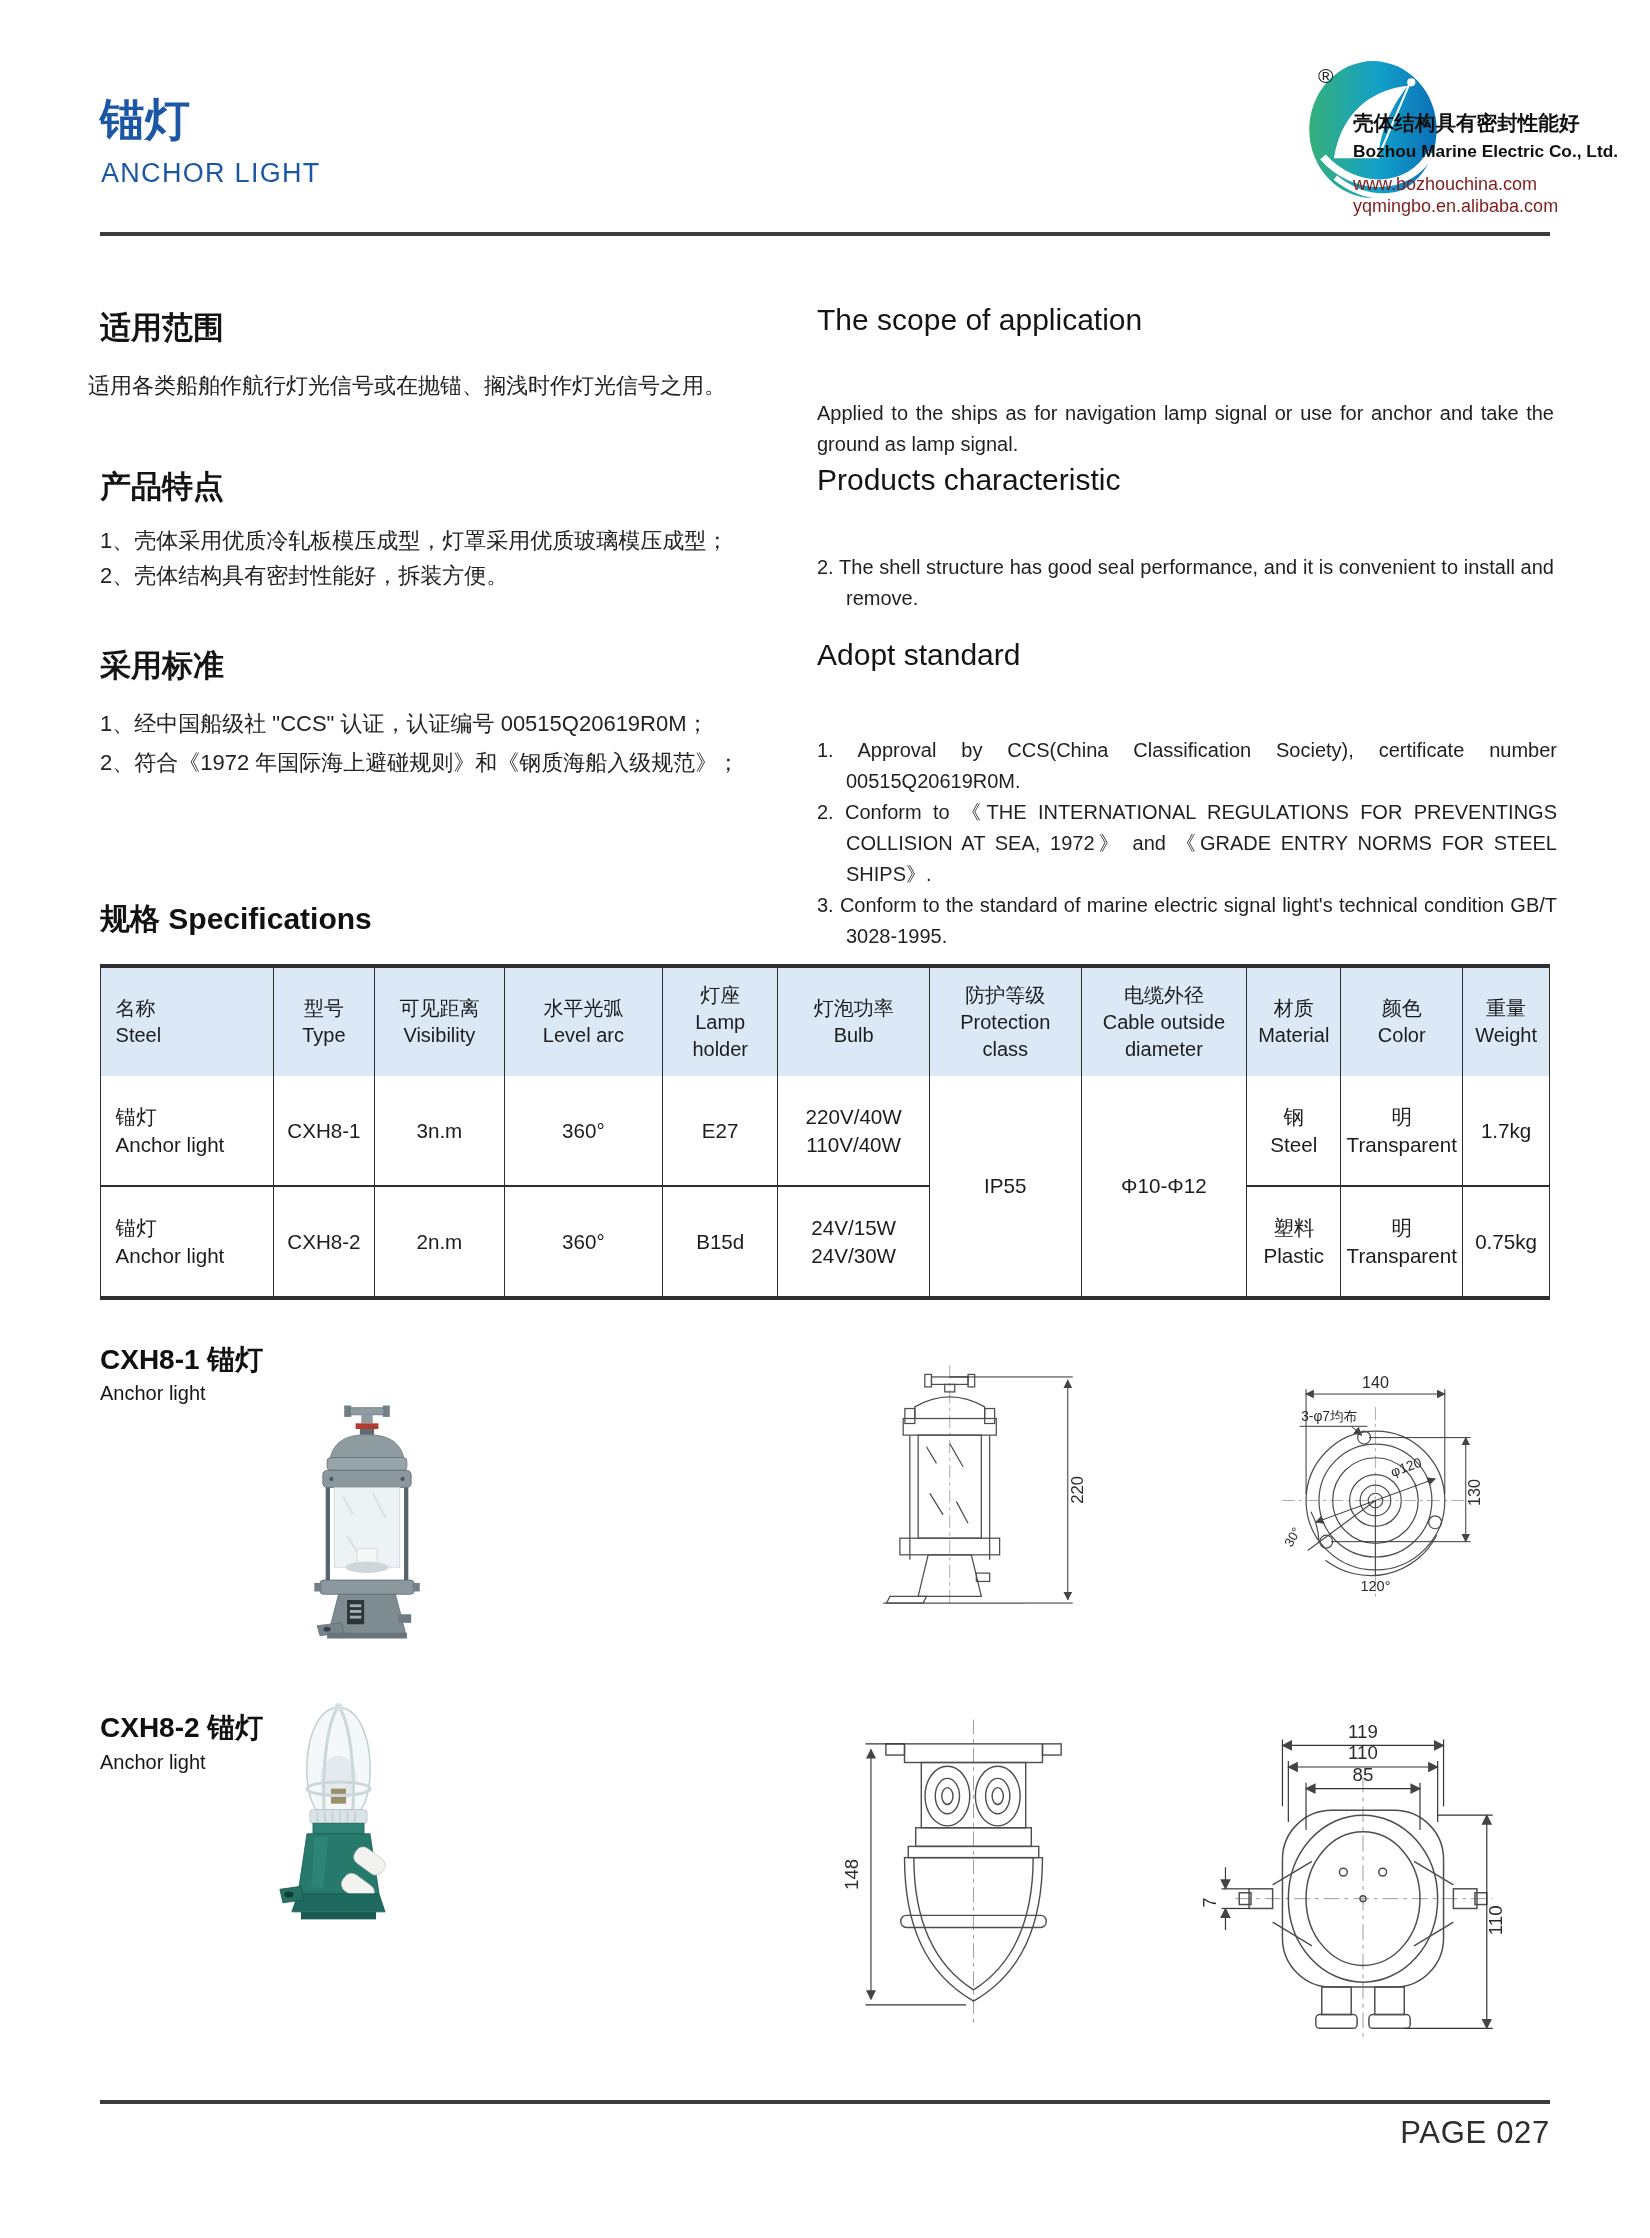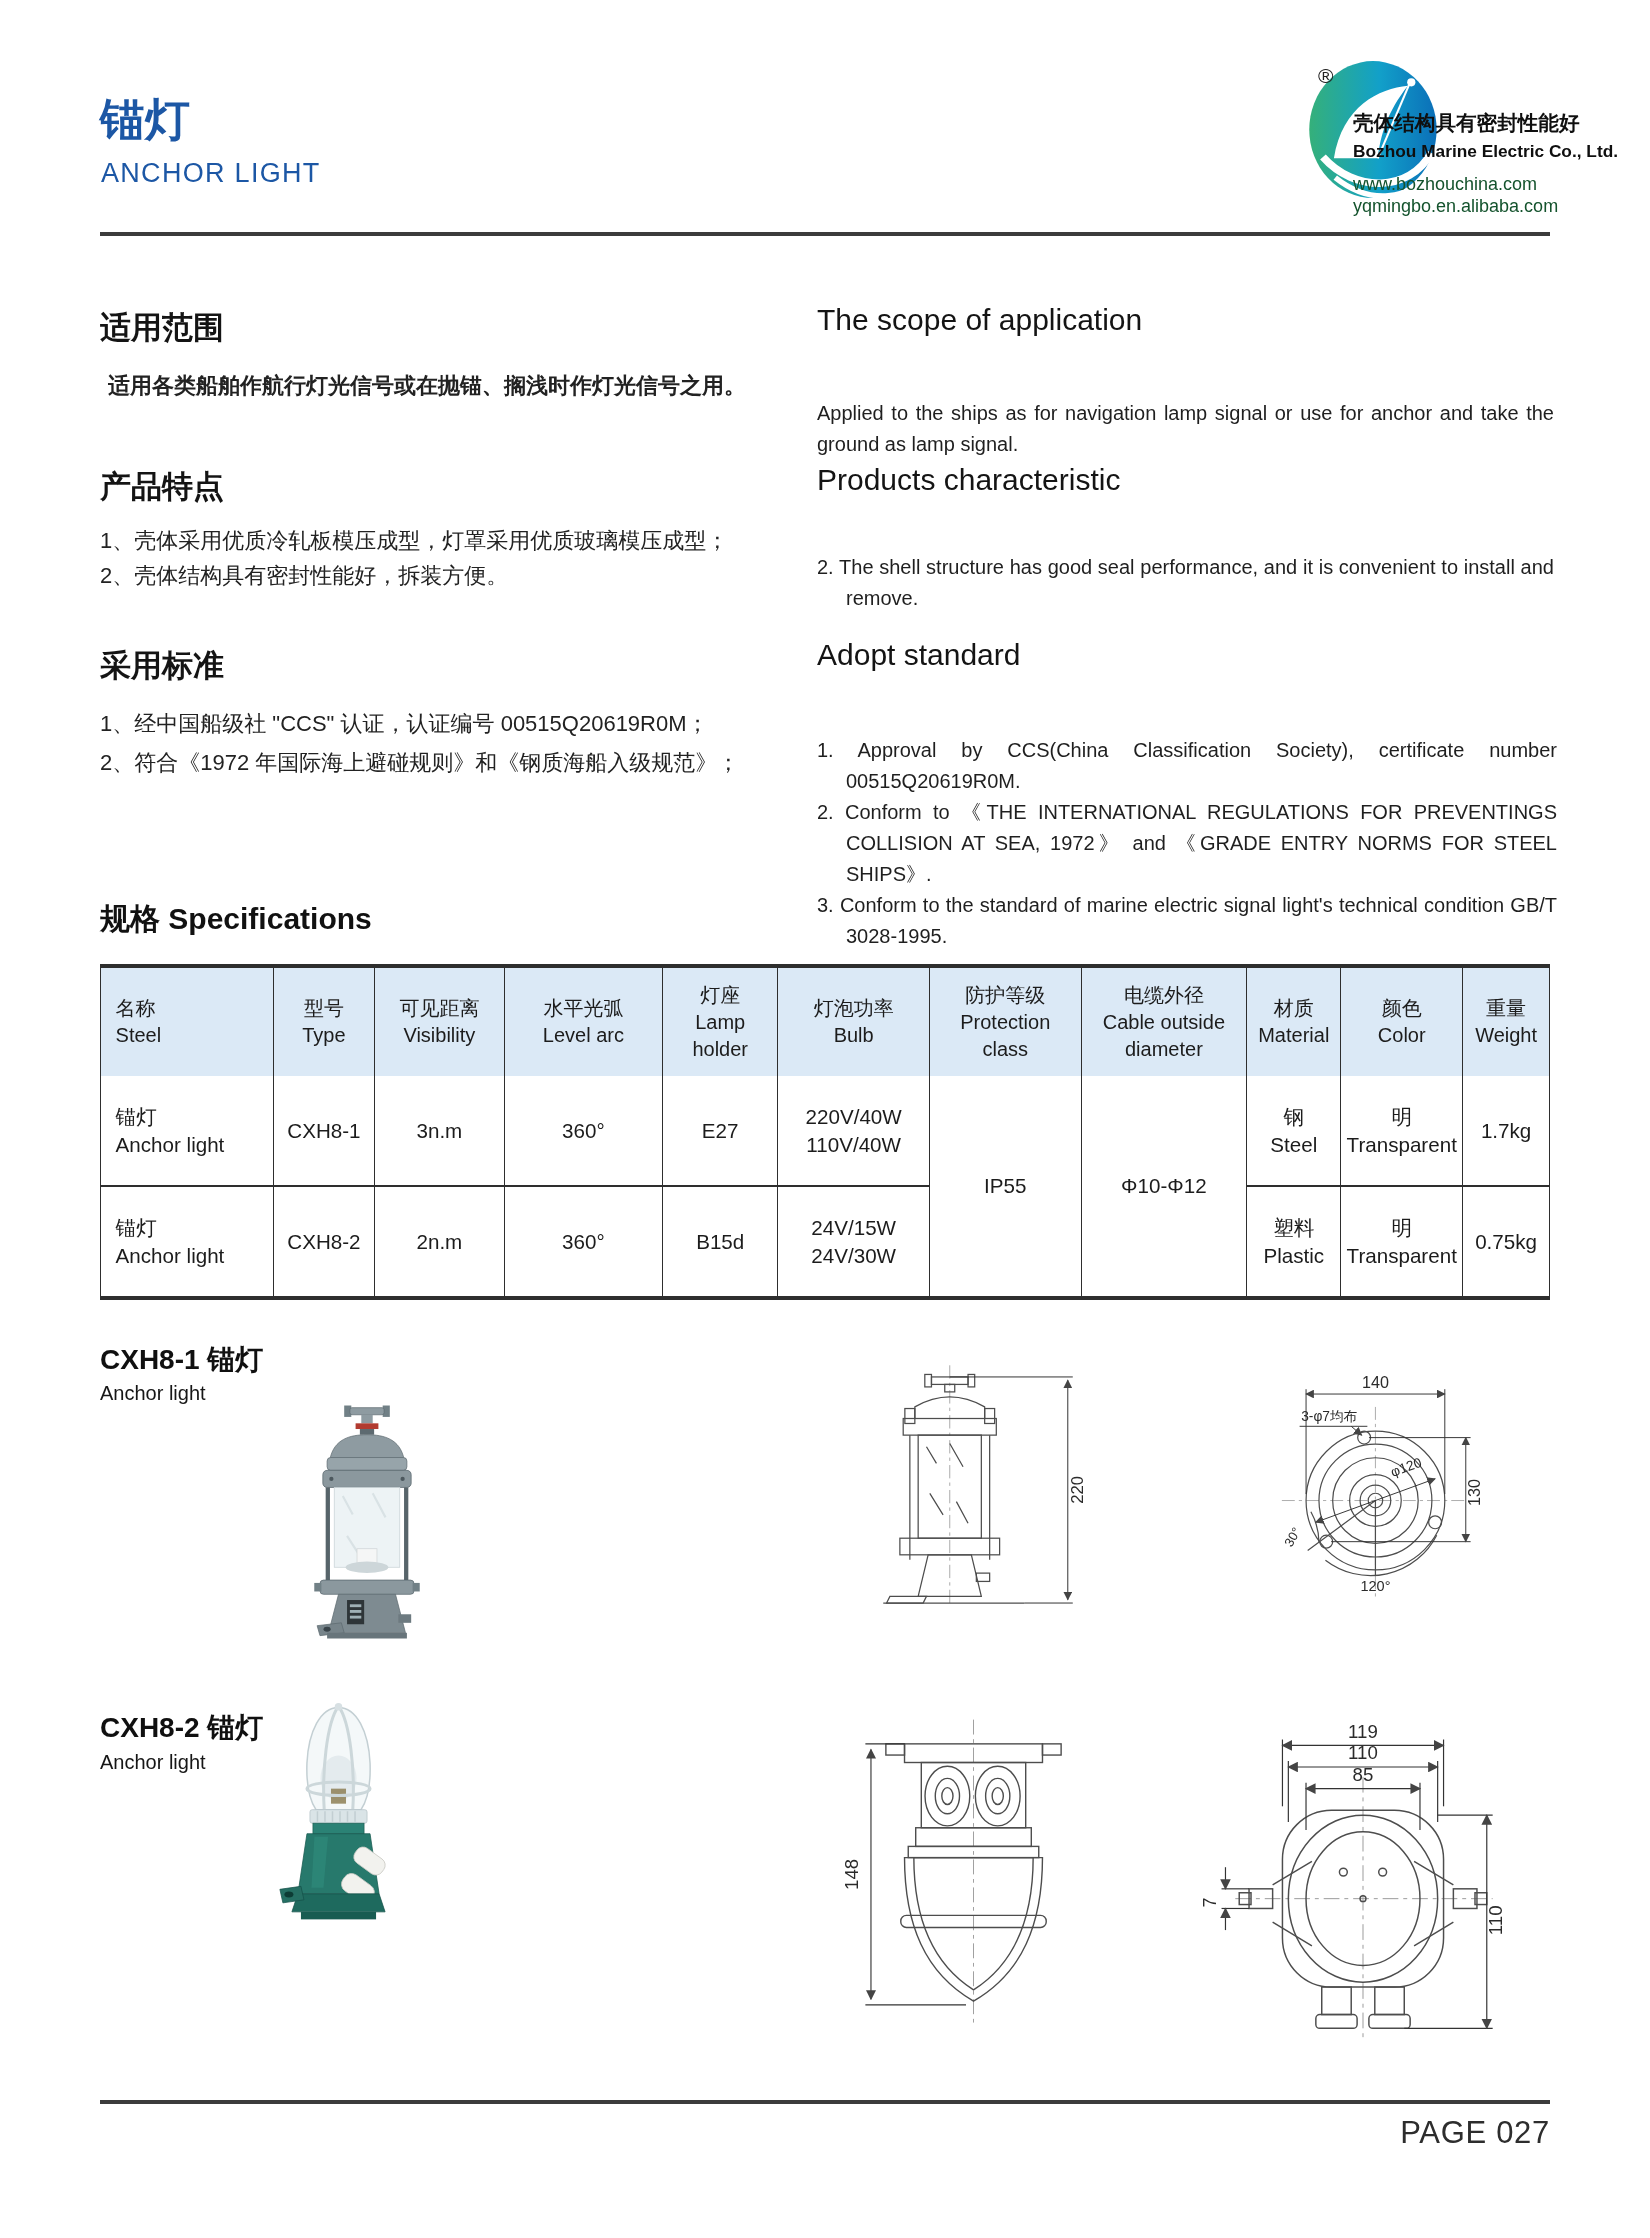--- a/index.html
+++ b/index.html
@@ -8,31 +8,31 @@
   .abs{position:absolute;}
   
   .title-cn{left:100px;top:90px;font-size:45px;font-weight:bold;color:#1c57a5;}
   .title-en{left:101px;top:158px;font-size:27px;color:#1c57a5;letter-spacing:1.3px;}
   .logo-wrap{left:1184px;top:57px;width:382px;height:163px;}
   .logo-mark{position:absolute;left:0;top:0;}
   .reg{position:absolute;left:134px;top:6.7px;font-size:21px;color:#222;}
   .logo-lines{position:absolute;left:169px;top:52px;width:219px;}
   .lg-cn{font-size:20.6px;font-weight:bold;color:#0f0f0f;margin-bottom:4px;white-space:nowrap;}
   .lg-en{font-size:17.3px;font-weight:bold;color:#0f0f0f;margin-bottom:10.6px;white-space:nowrap;}
-  .lg-url{font-size:18px;color:#14532d;line-height:1.25;white-space:nowrap;}
+  .lg-url{font-size:18px;color:#7f1d1d;line-height:1.25;white-space:nowrap;}
   .rule{left:100px;width:1450px;height:4px;background:#3c3c3c;}
   .rule-top{top:232px;}
   .rule-bottom{top:2100px;}
   
   .h-cn{font-size:31px;font-weight:600;color:#141414;}
   .h-en{font-size:30px;font-weight:500;color:#141414;}
   .body-cn{font-size:22px;line-height:1.6;color:#222;}
   .body-en{font-size:20px;line-height:1.55;color:#1f1f1f;text-align:justify;margin-top:39px;}
   .scope-cn-h{left:100px;top:307px;}
-  .scope-cn-b{left:108px;top:368px;width:692px;font-weight:bold;}
+  .scope-cn-b{left:88px;top:368px;width:692px;}
   .scope-en-h{left:817px;top:303px;}
   .scope-en-b{left:817px;top:359px;width:737px;}
   .feat-cn-h{left:100px;top:466px;}
   .feat-cn-b{left:100px;top:523px;width:692px;}
   .feat-en-h{left:817px;top:463px;}
   .feat-en-b{left:817px;top:513px;width:737px;}
   .std-cn-h{left:100px;top:645px;}
   .std-cn-b{left:100px;top:705px;width:705px;line-height:1.75;}
   .std-en-h{left:817px;top:638px;}
   .std-en-b{left:817px;top:696px;width:740px;}

